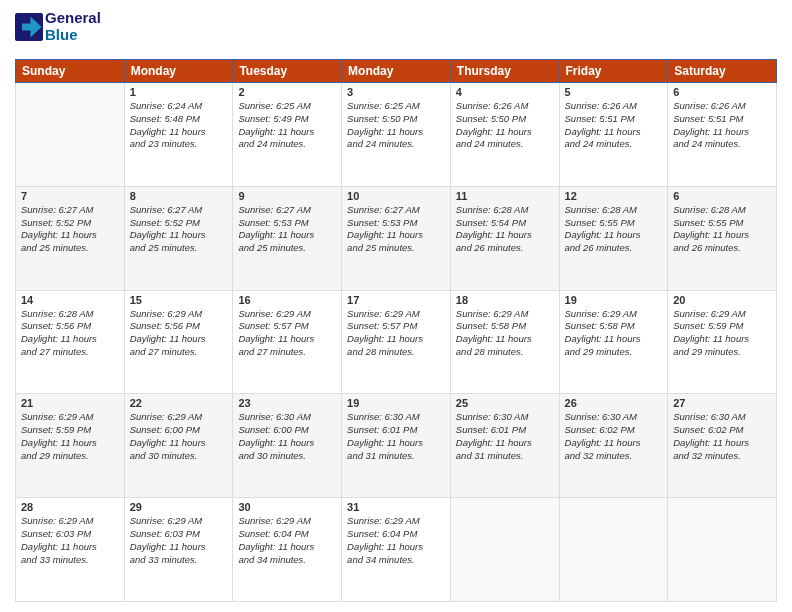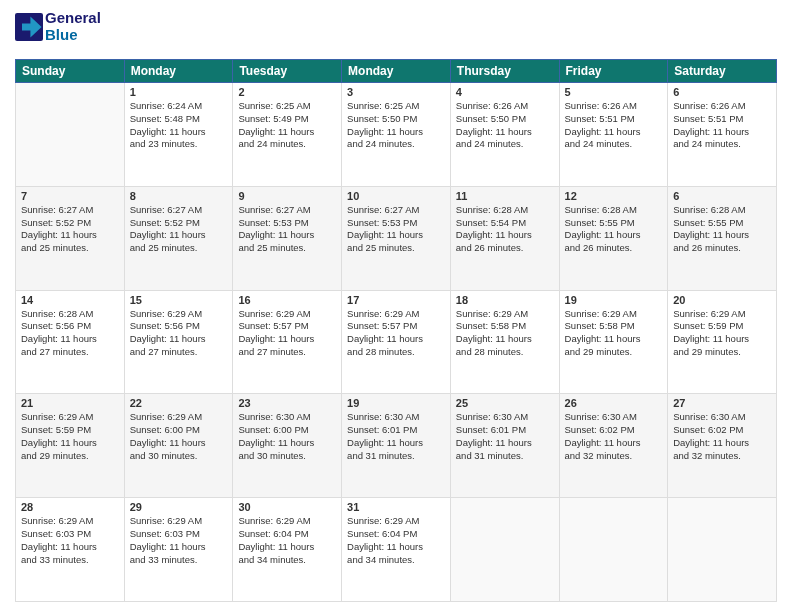--- a/index.html
+++ b/index.html
@@ -45,21 +45,21 @@
       color: #555;
     }
     .calendar {
       flex: 1;
       border: 1px solid #ccc;
       border-collapse: collapse;
       width: 100%;
       table-layout: fixed;
     }
     .calendar th {
-      background: #0f766e;
+      background: #c2410c;
       color: #fff;
       text-align: left;
       padding: 4px 6px;
       font-size: 12px;
       font-weight: bold;
       border: 1px solid #3a62a8;
     }
     .calendar td {
       border: 1px solid #ddd;
       vertical-align: top;
@@ -75,20 +75,21 @@
     .day-number {
       font-size: 11px;
       font-weight: bold;
       color: #333;
       margin-bottom: 2px;
     }
     .day-info {
       font-size: 9.5px;
       line-height: 1.35;
       color: #333;
+      font-style: italic;
     }
     .row-shade td {
       background: #f5f5f5;
     }
   </style>
 </head>
 <body>
 
 <div class="page">
   <div class="header">

